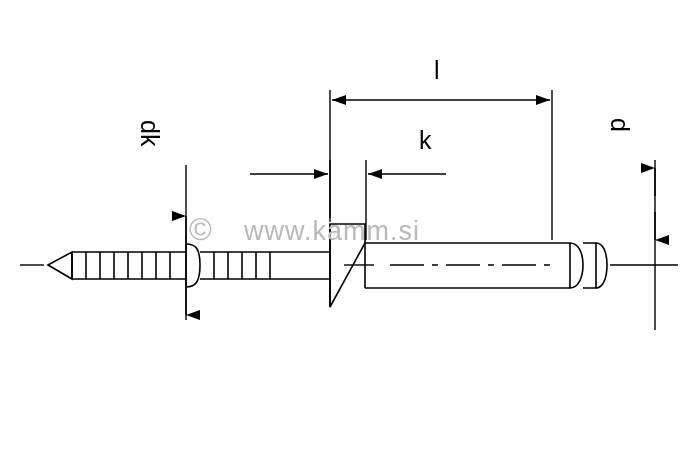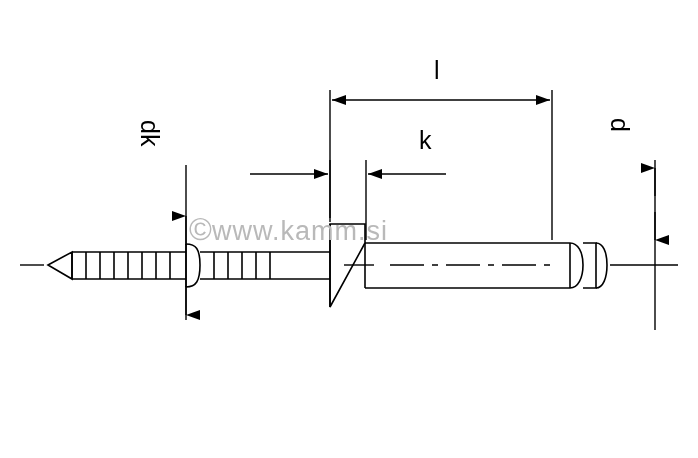--- a/index.html
+++ b/index.html
@@ -165,15 +165,15 @@
 
   <div class="dim-label rot-cw" style="left:162px; top:120px;">dk</div>
 
   <div class="dim-label" style="left:434px; top:58px;">l</div>
 
   <div class="dim-label" style="left:419px; top:128px;">k</div>
 
   <div class="dim-label rot-cw" style="left:632px; top:118px;">d</div>
 
   <div class="wm-c" style="left:189px; top:212px;">©</div>
-  <div class="watermark" style="left:212px; top:216px;text-align:center;">www.kamm.si</div>
+  <div class="watermark" style="left:244px; top:216px;text-align:center;">www.kamm.si</div>
 
 </div>
 
 </body></html>

